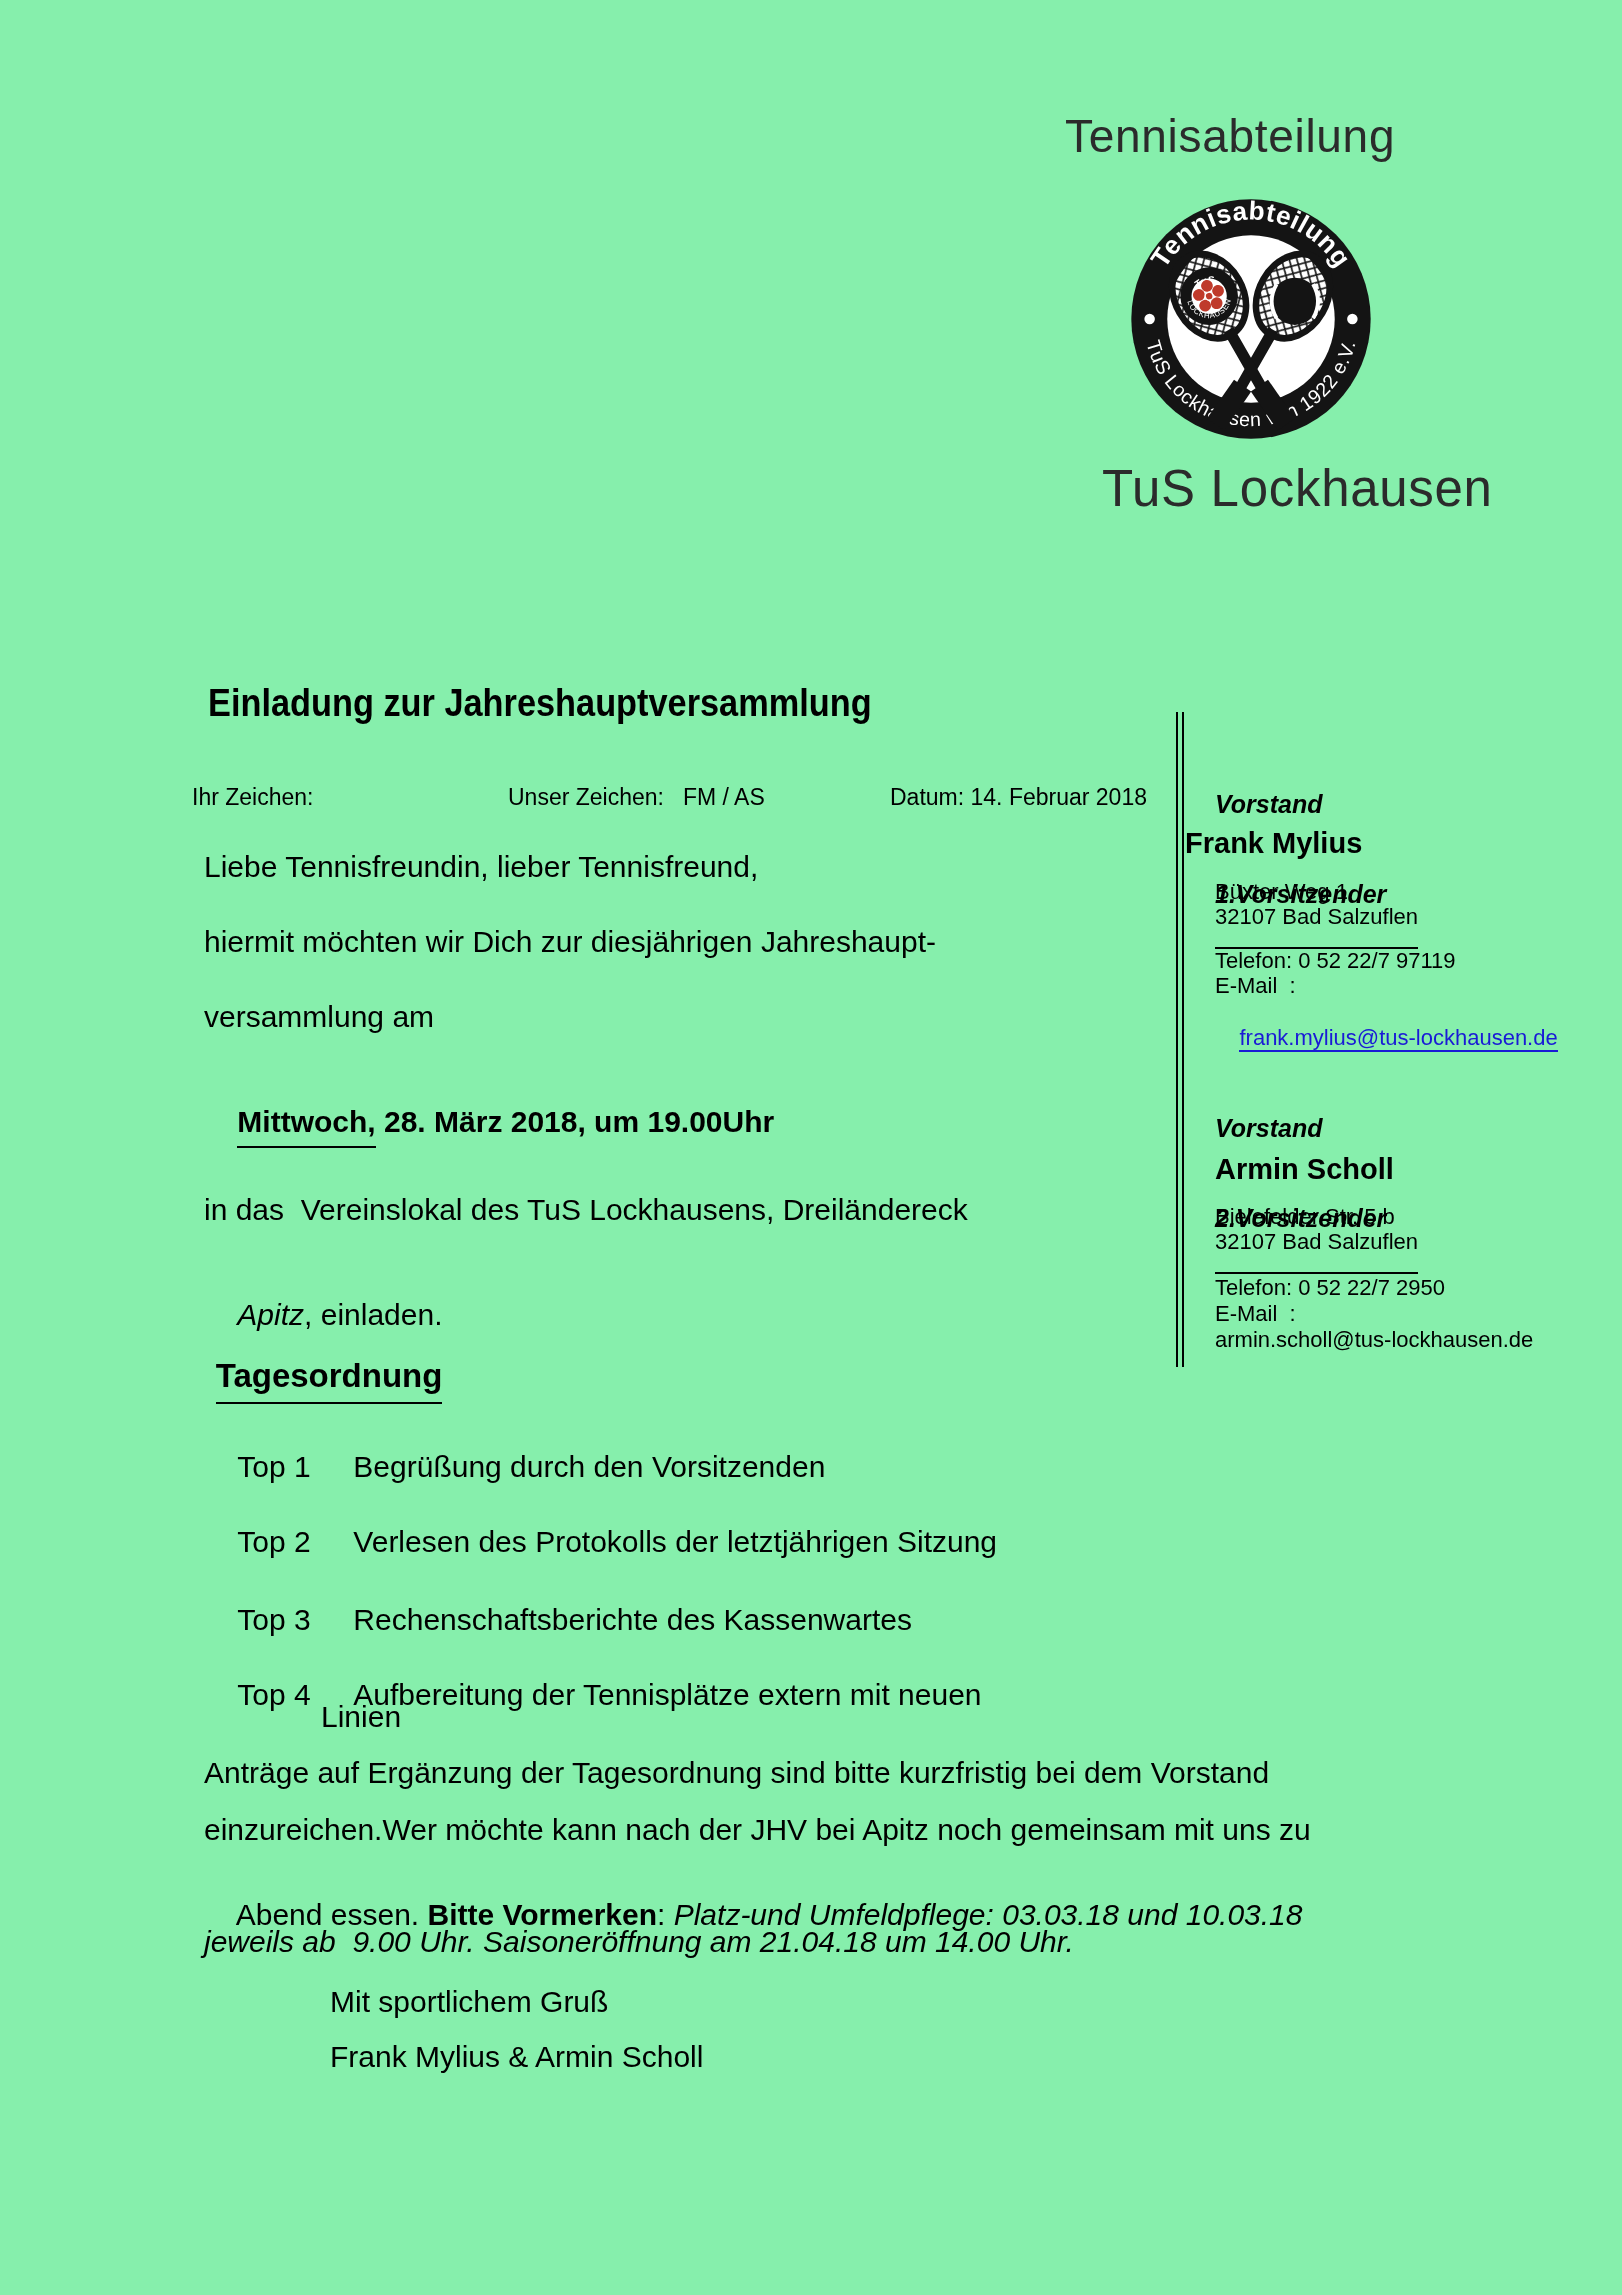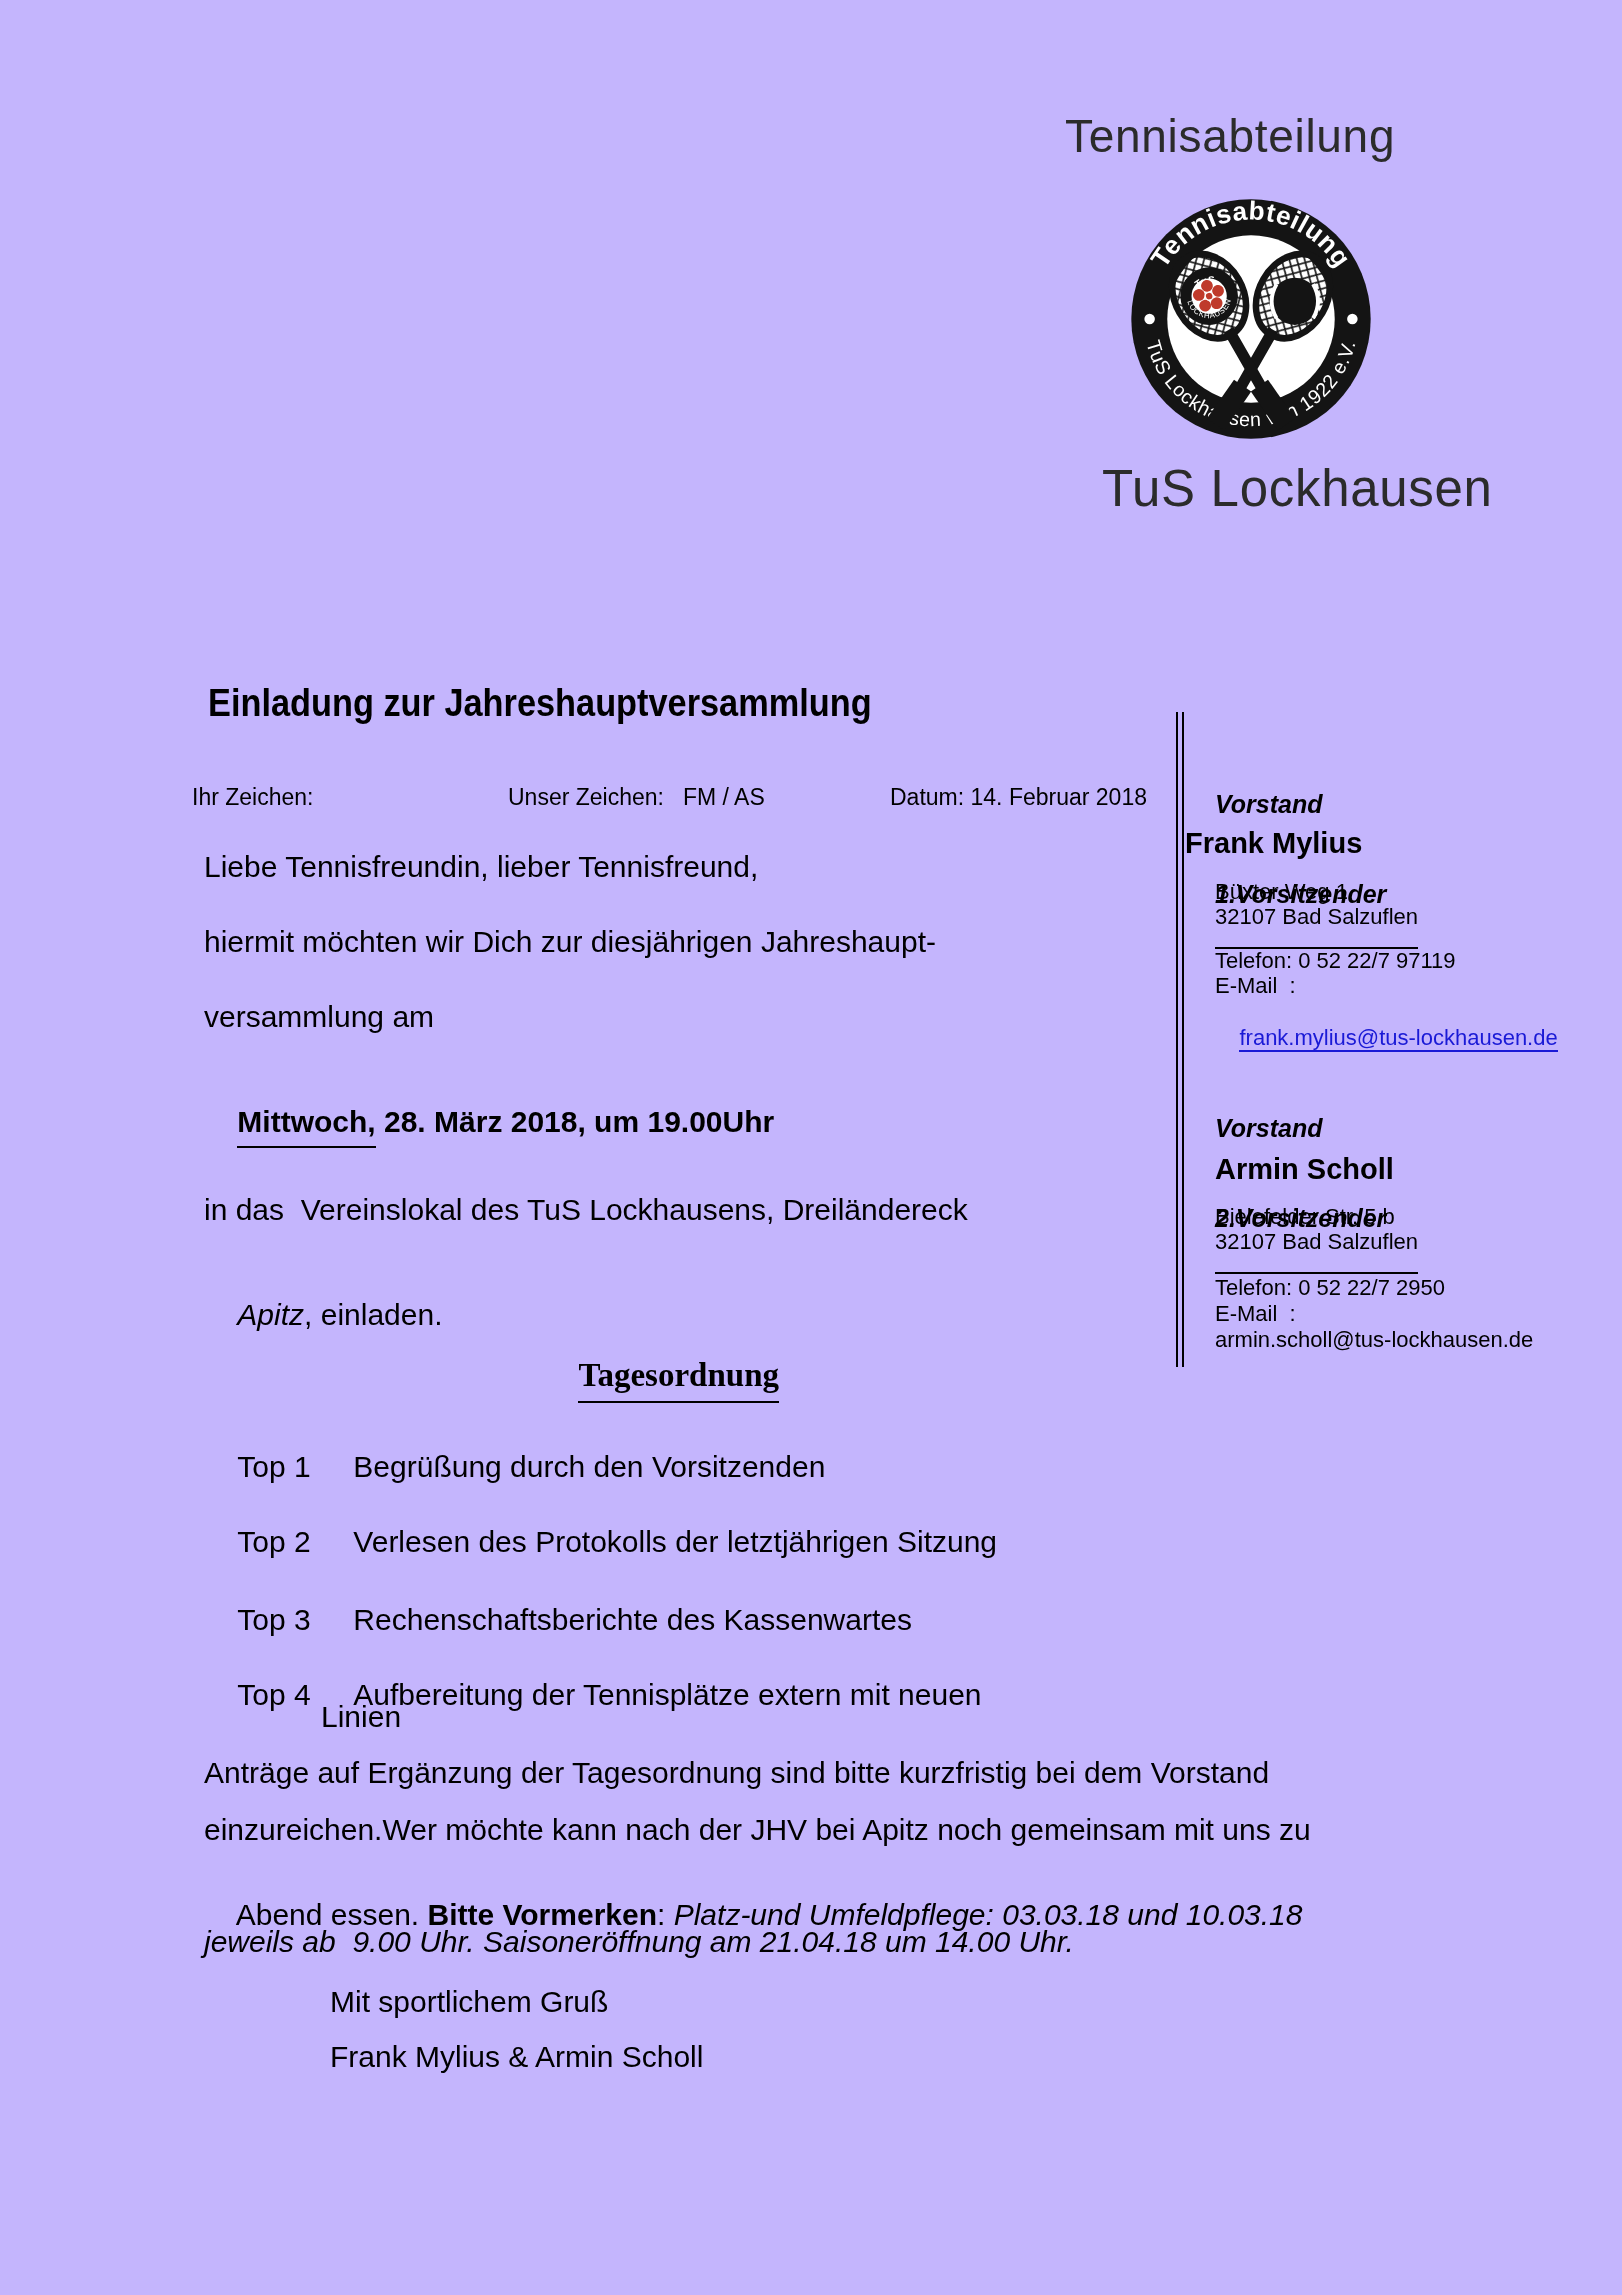--- a/index.html
+++ b/index.html
@@ -1,19 +1,19 @@
 <!DOCTYPE html>
 <html style="font-size:10.5px"><head>
 <meta charset="utf-8">
 <style>
   html,body{margin:0;padding:0;background:#9a9a9a;}
   .page{
     position:relative;
     width:1622px;height:2295px;
-    background:#c4b5fd;
+    background:#86efac;
     font-family:"Liberation Sans", sans-serif;
     color:#000;
     overflow:hidden;
   }
   .abs{position:absolute;white-space:pre;line-height:1;}
   .title{font-size:46px;color:#2b2b2b;letter-spacing:0.7px;}
   .club{font-size:51px;color:#2b2b2b;letter-spacing:0.7px;}
   .sender{font-size:22px;line-height:31px;overflow:hidden;}
   .subject{font-size:39px;font-weight:bold;transform:scaleX(0.88);transform-origin:left top;letter-spacing:0;}
   .ref{font-size:23px;}
@@ -122,21 +122,21 @@
   <div class="abs body-line bold" style="left:204px;top:1077px;">
     <span class="u-thick">Mittwoch,</span><span> 28. März 2018, um 19.00Uhr</span>
   </div>
 
   <div class="abs body-line" style="left:204px;top:1195px;">in das  Vereinslokal des TuS Lockhausens, Dreiländereck</div>
 
   <div class="abs body-line" style="left:204px;top:1270px;">
     <span class="italic">Apitz</span><span>, einladen.</span>
   </div>
 
-  <div class="abs" style="left:204px;top:1348px;width:939px;text-align:center;font-family:Liberation Serif, serif;">
+  <div class="abs" style="left:204px;top:1348px;width:939px;text-align:left;">
     <span class="agenda-title u-thick">Tagesordnung</span>
   </div>
 
   <div class="abs agenda-row" style="left:204px;top:1422px;">
     <span class="agenda-label">Top 1</span><span>Begrüßung durch den Vorsitzenden</span>
   </div>
   <div class="abs agenda-row" style="left:204px;top:1497px;">
     <span class="agenda-label">Top 2</span><span>Verlesen des Protokolls der letztjährigen Sitzung</span>
   </div>
   <div class="abs agenda-row" style="left:204px;top:1575px;">

